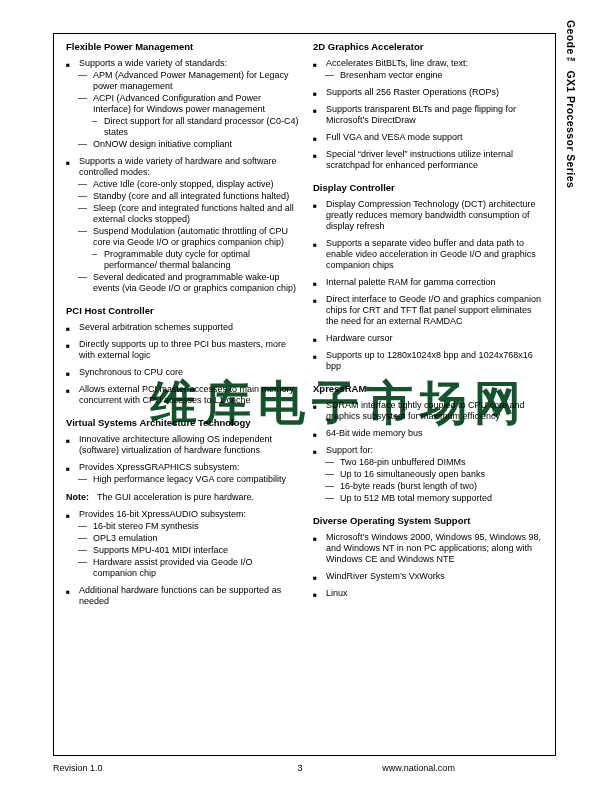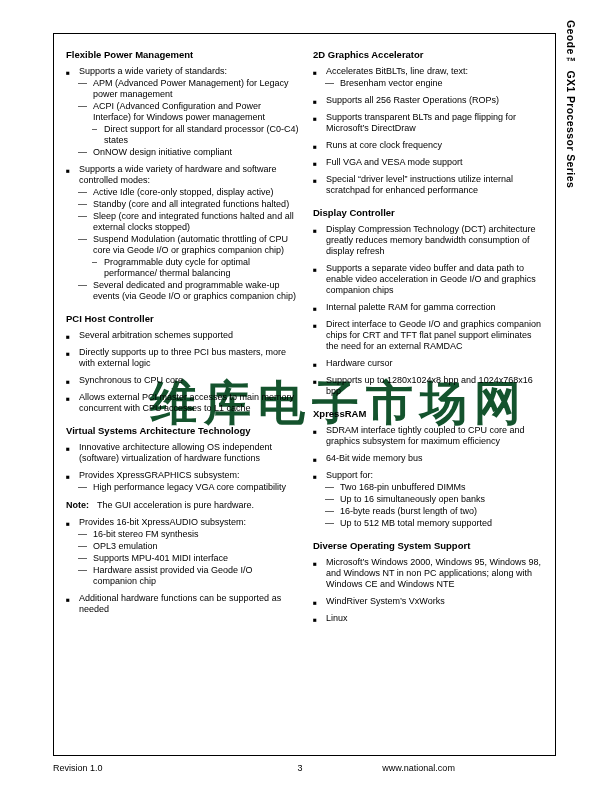--- a/index.html
+++ b/index.html
@@ -16,21 +16,21 @@
   .doc-border{
     position:absolute;left:53px;top:33px;width:501px;height:721px;
     border:1.5px solid #000;z-index:1;background:transparent;
   }
   .content{
     position:absolute;left:66px;top:41px;width:481px;z-index:2;
     display:flex;gap:14px;
   }
   .col{width:233px;font-size:9px;line-height:11px;}
   .sec-title{font-size:9.5px;font-weight:bold;margin:11px 0 6px 0;line-height:11px;}
-  .sec:first-child .sec-title{margin-top:8px;}
+  .sec:first-child .sec-title{margin-top:0;}
   .item{position:relative;margin:0;}
   .item.bullet{padding-left:13px;margin-top:6px;}
   .item.bullet .mk{position:absolute;left:0;top:0.5px;font-size:6.5px;}
   .item.dash{padding-left:27px;margin-top:1px;}
   .item.dash .mk{position:absolute;left:12px;}
   .item.sub{padding-left:38px;margin-top:1px;}
   .item.sub .mk{position:absolute;left:26px;}
   .item.note{margin-top:7px;}
   .item.note .note-text{margin-left:8px;}
   .sidebar-title{
@@ -91,21 +91,20 @@
         <div class="item bullet"><span class="mk">■</span><span>Additional hardware functions can be supported as needed</span></div>
       </div>
     </div>
   <div class="col" id="col-right">
       <div class="sec">
         <div class="sec-title">2D Graphics Accelerator</div>
         <div class="item bullet"><span class="mk">■</span><span>Accelerates BitBLTs, line draw, text:</span></div>
         <div class="item dash"><span class="mk">—</span><span>Bresenham vector engine</span></div>
         <div class="item bullet"><span class="mk">■</span><span>Supports all 256 Raster Operations (ROPs)</span></div>
         <div class="item bullet"><span class="mk">■</span><span>Supports transparent BLTs and page flipping for Microsoft’s DirectDraw</span></div>
-        <div class="item bullet"><span class="mk">■</span><span>Runs at core clock frequency</span></div>
         <div class="item bullet"><span class="mk">■</span><span>Full VGA and VESA mode support</span></div>
         <div class="item bullet"><span class="mk">■</span><span>Special “driver level” instructions utilize internal scratchpad for enhanced performance</span></div>
       </div>
       <div class="sec">
         <div class="sec-title">Display Controller</div>
         <div class="item bullet"><span class="mk">■</span><span>Display Compression Technology (DCT) architecture greatly reduces memory bandwidth consumption of display refresh</span></div>
         <div class="item bullet"><span class="mk">■</span><span>Supports a separate video buffer and data path to enable video acceleration in Geode I/O and graphics companion chips</span></div>
         <div class="item bullet"><span class="mk">■</span><span>Internal palette RAM for gamma correction</span></div>
         <div class="item bullet"><span class="mk">■</span><span>Direct interface to Geode I/O and graphics companion chips for CRT and TFT flat panel support eliminates the need for an external RAMDAC</span></div>
         <div class="item bullet"><span class="mk">■</span><span>Hardware cursor</span></div>

